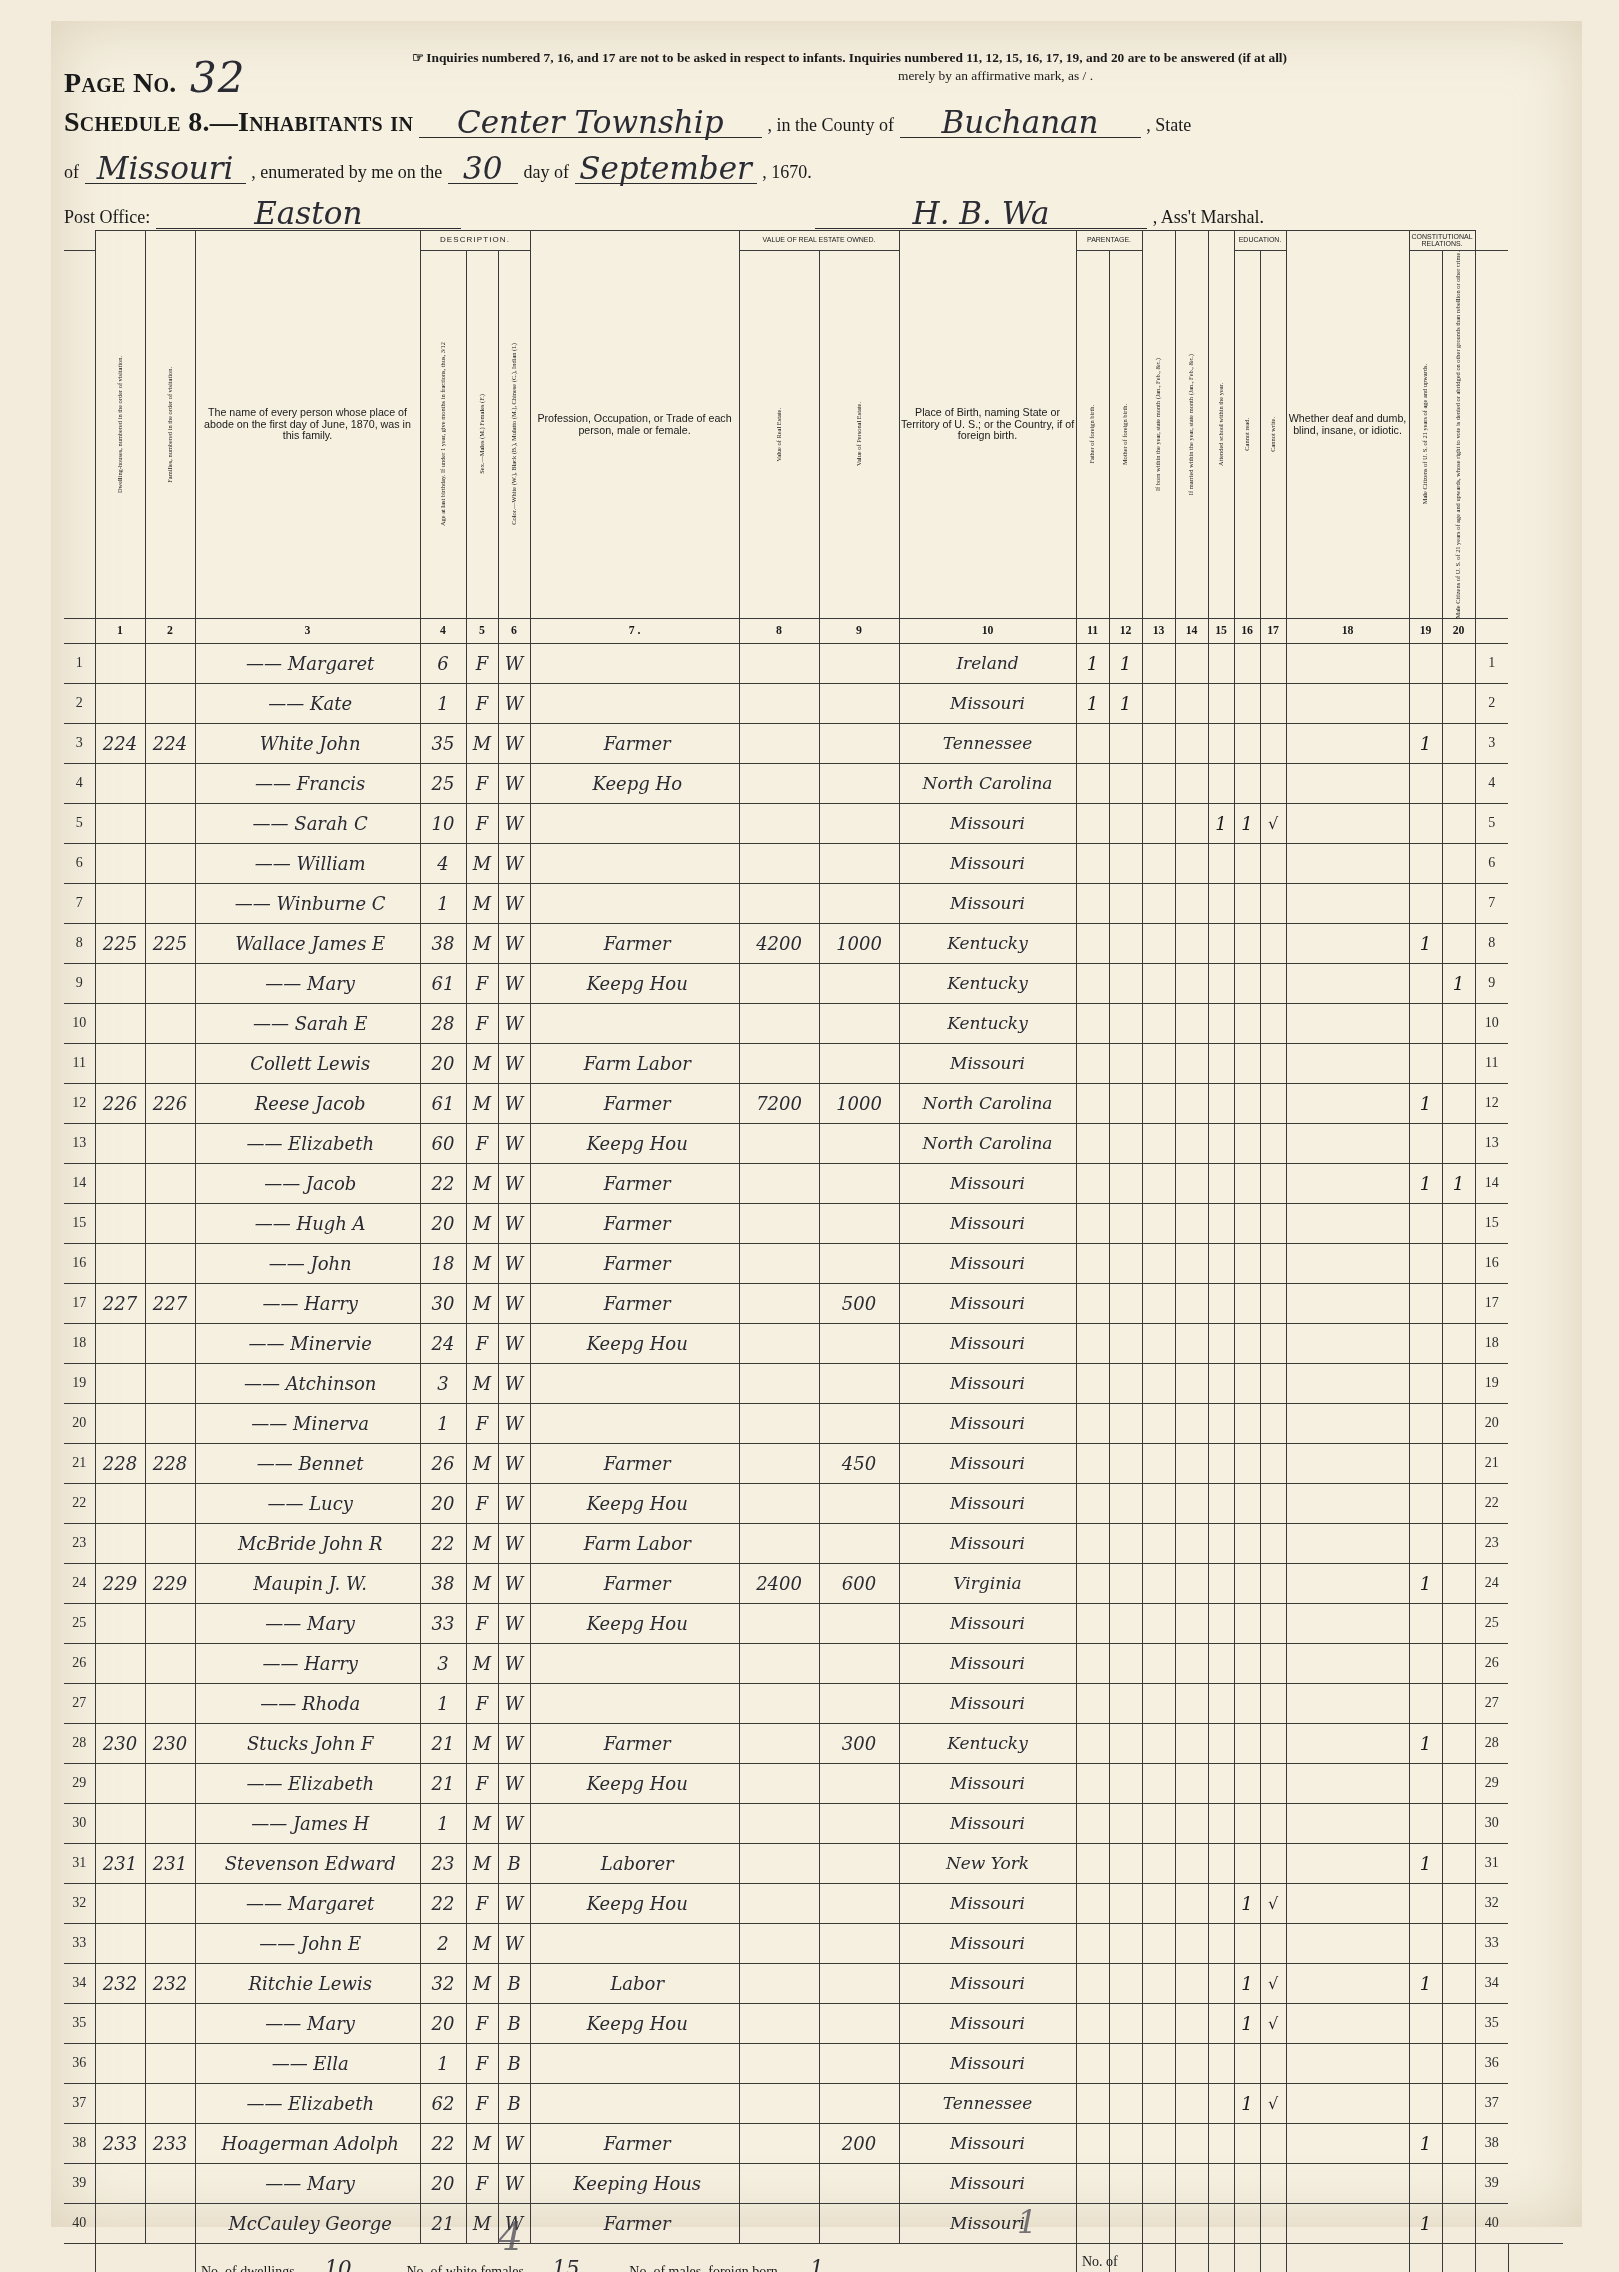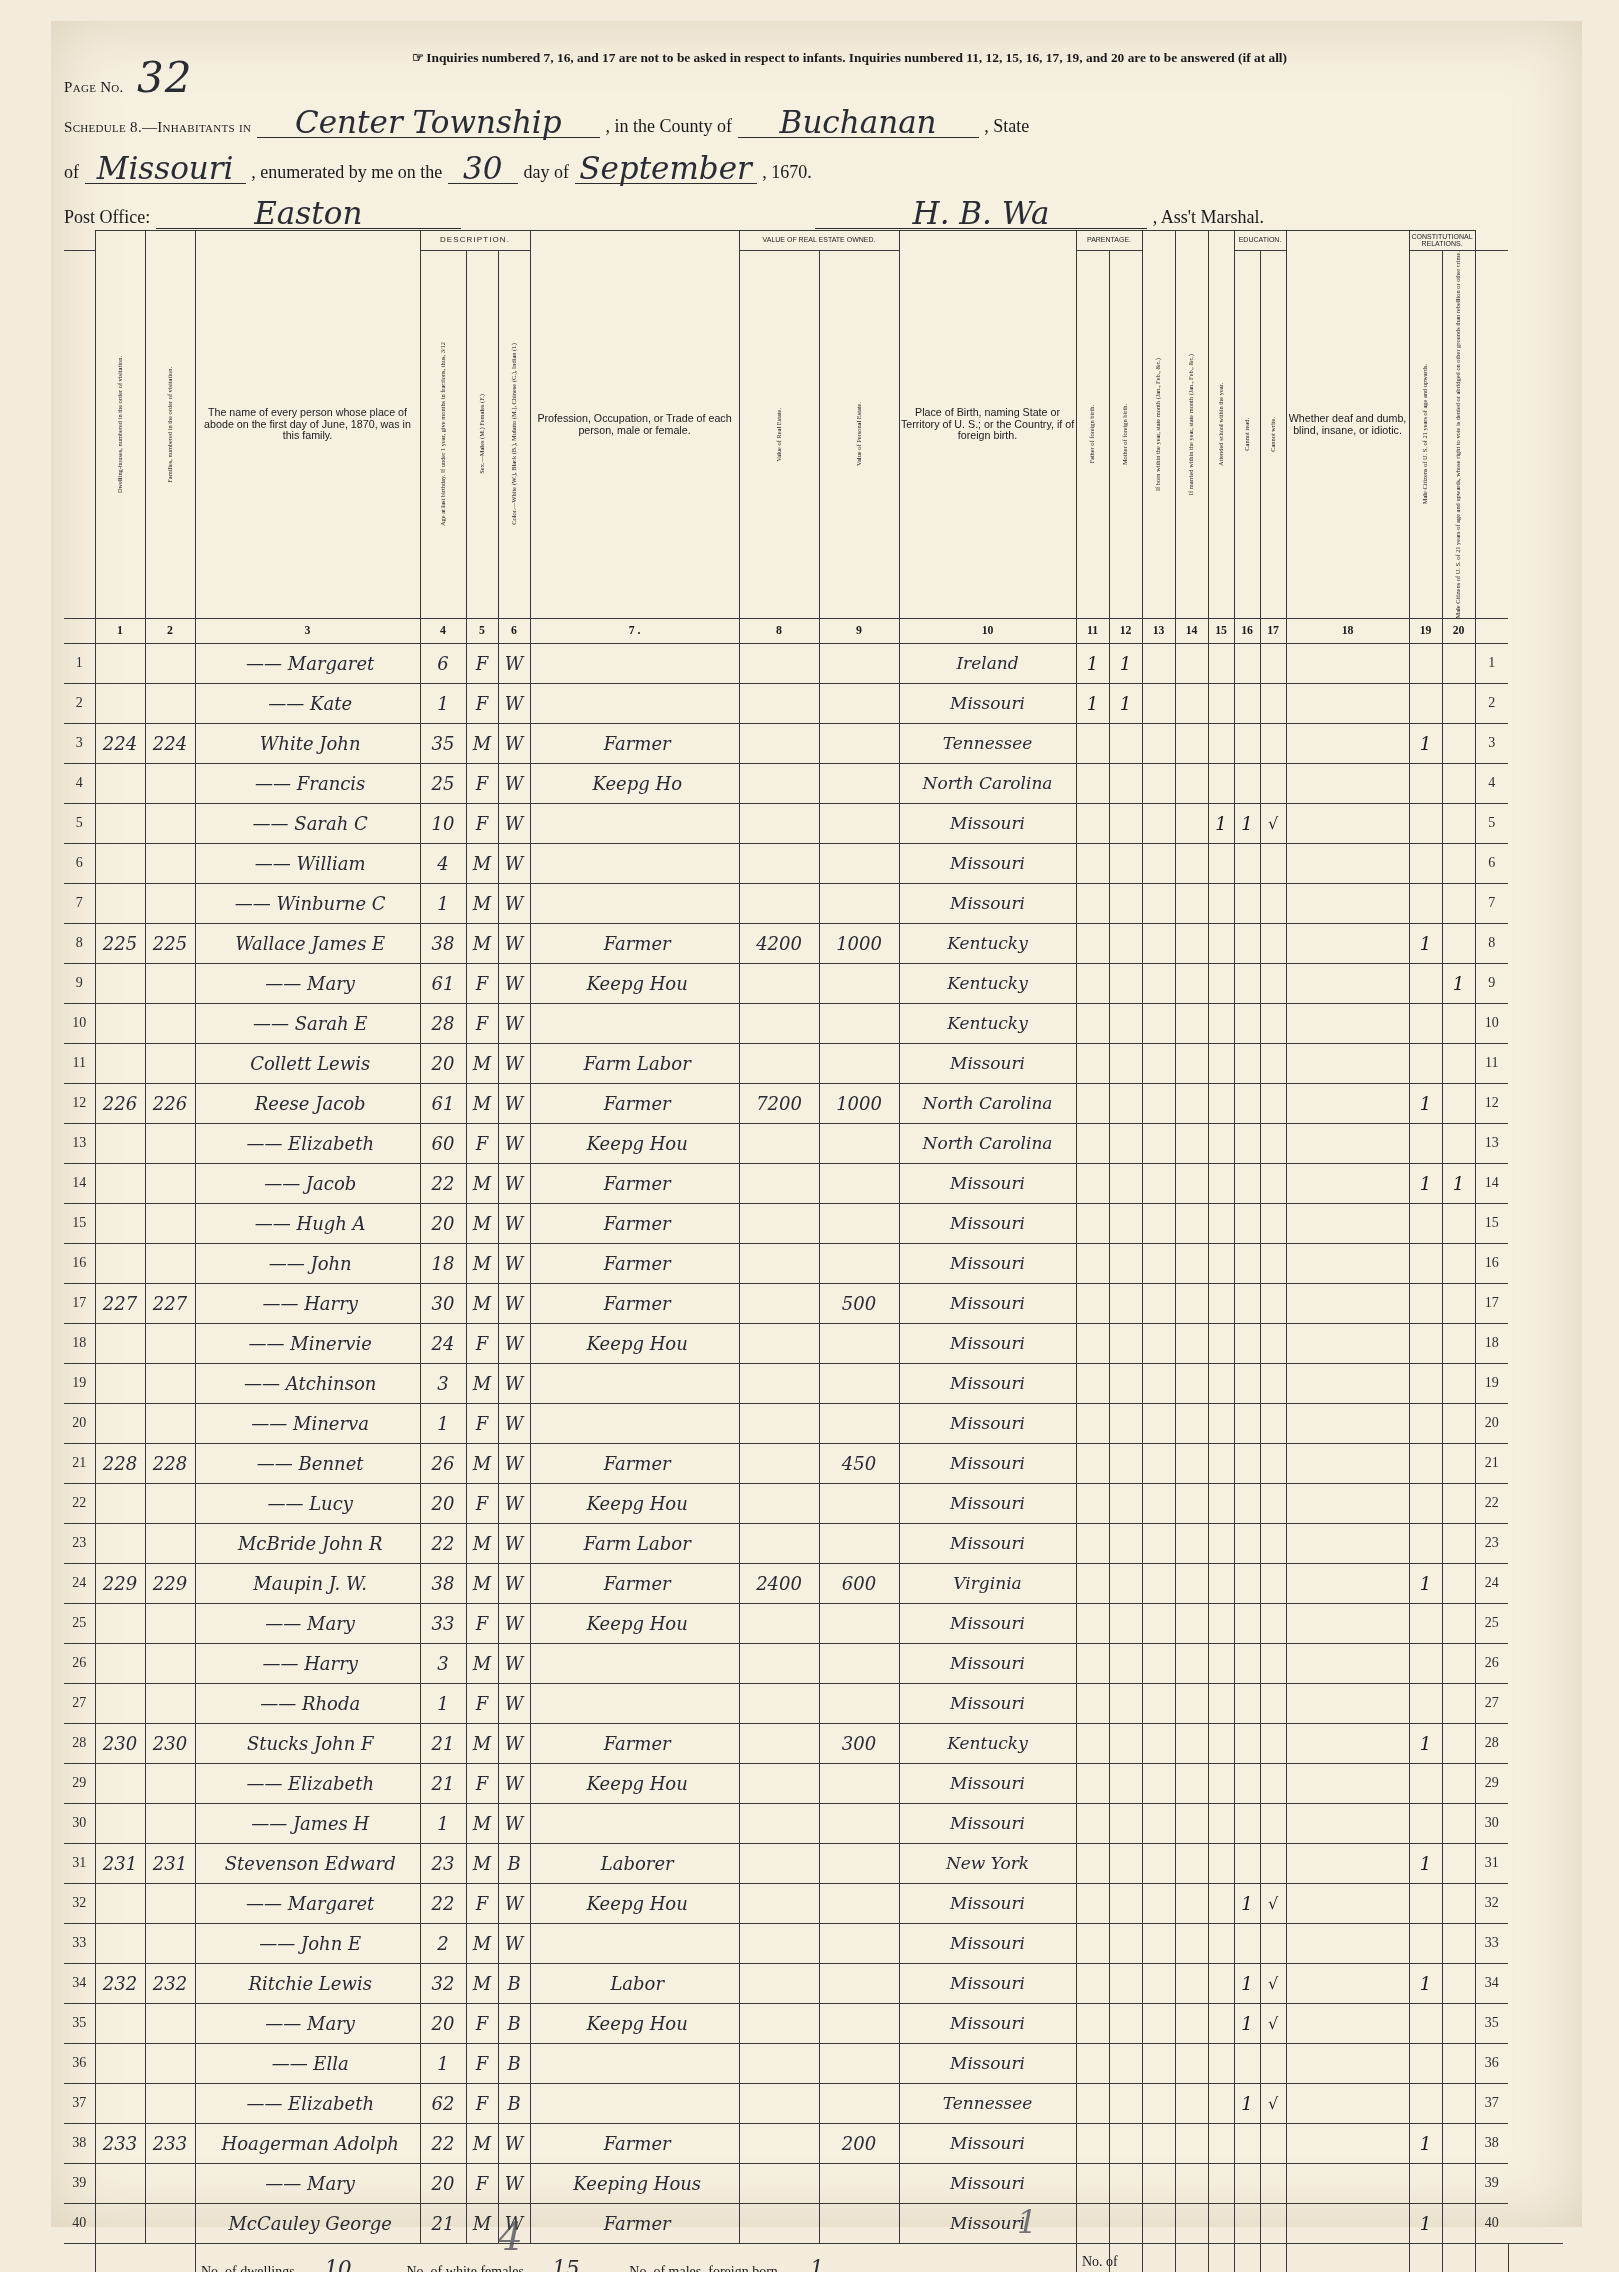--- a/index.html
+++ b/index.html
@@ -12,21 +12,21 @@
   }
   
   .paper{
     position:absolute;left:51px;top:21.4px;width:1531px;height:2206px;
     background:#f6f0e1;
     box-shadow:inset 0 0 64px rgba(170,150,110,.35);
   }
   .hand{font-family:"DejaVu Serif", serif;font-style:italic;color:#2b2b33;}
   
   .hdr{position:absolute;left:64px;top:37px;width:1499px;}
-  .lbl{font-variant:small-caps;font-size:15px;letter-spacing:0.3px;}
+  .lbl{font-variant:small-caps;font-size:28px;letter-spacing:0.3px;font-weight:bold;}
   .lbl-small{font-size:18px;}
   .pageno{position:absolute;left:0;top:16px;font-size:23.6px;}
   .pageno .hand{font-size:42px;margin-left:7.5px;letter-spacing:1.1px;}
   .note{
     position:absolute;left:348px;top:11.8px;width:1167px;
     font-size:13.4px;line-height:1.35;text-align:left;font-family:"Liberation Serif",serif;
   }
   .note b{font-weight:bold;}
   .note .ctr{display:block;text-align:center;}
   .ptr{font-weight:bold;letter-spacing:-1.1px;}
@@ -86,20 +86,21 @@
   <div class="hdr">
 
     <div class="pageno">
       <span class="lbl">Page No.</span>
       <span class="hand">32</span>
     </div>
 
     <div class="note">
       <span class="ptr">☞</span>
       <b>Inquiries numbered 7, 16, and 17 are not to be asked in respect to infants.   Inquiries numbered 11, 12, 15, 16, 17, 19, and 20 are to be answered (if at all)</b>
+      <span class="ctr">merely by an affirmative mark, as / .</span>
     </div>
 
     <div class="line2">
       <span class="lbl">Schedule 8.—Inhabitants in</span>
       <span class="ul" style="width:343px">
         <span class="hand">Center Township</span>
       </span>
       <span class="lbl-small">, in the County of</span>
       <span class="ul" style="width:241px">
         <span class="hand">Buchanan</span>

